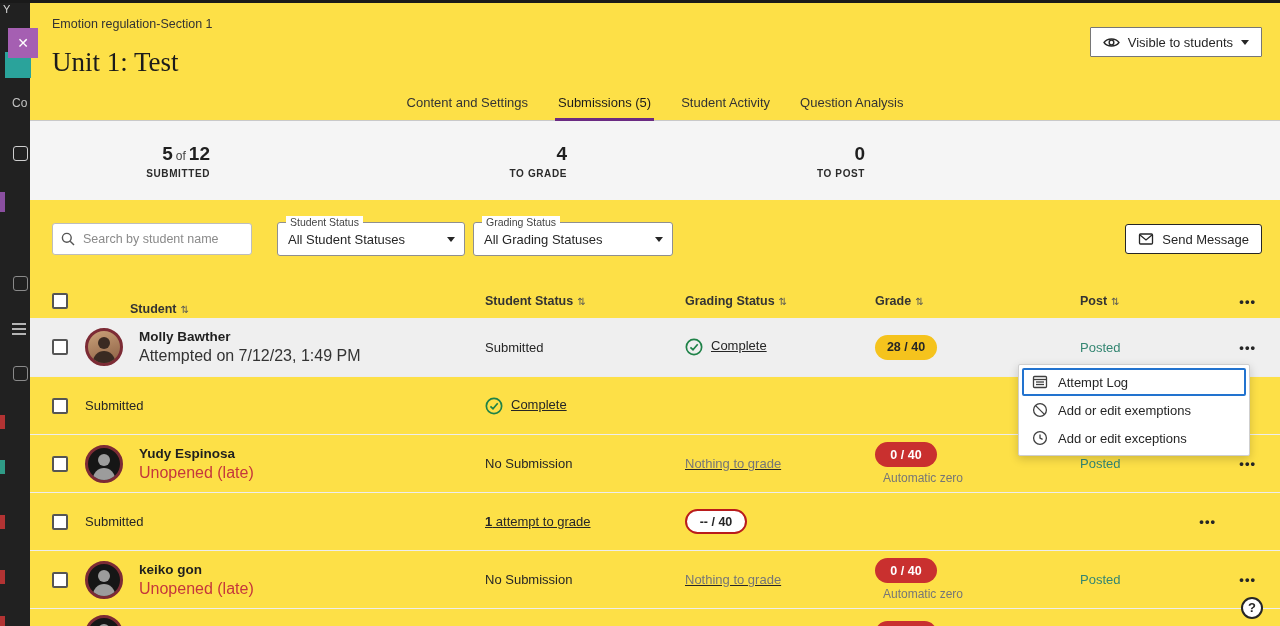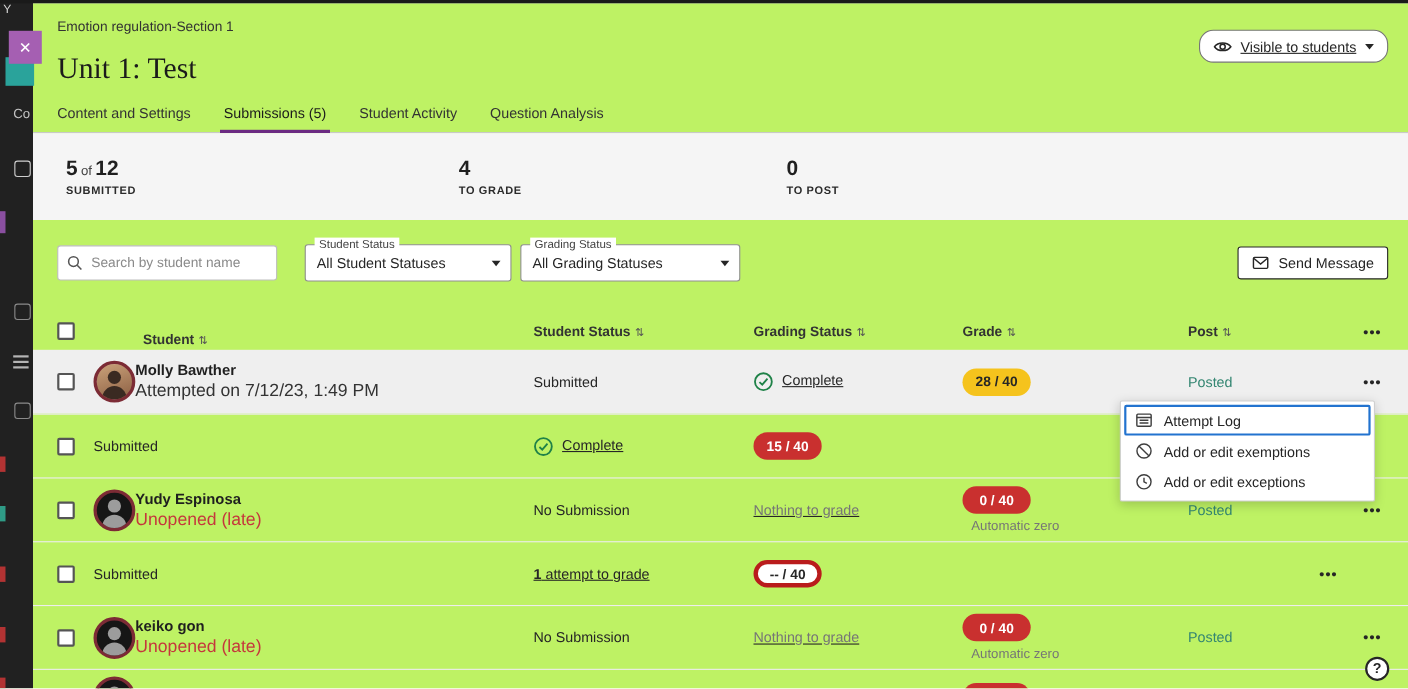--- a/index.html
+++ b/index.html
@@ -16,36 +16,36 @@
   .strip-lines i { display:block; height:2px; background:#b5b5b5; margin:3px 0; }
   .sliver { position:absolute; left:0; width:5px; }
 
   .top-edge { position:absolute; left:0; top:0; width:1280px; height:3px; background:#1a1a1a; z-index:6; }
 
   .teal-chip { position:absolute; left:5px; top:52px; width:26px; height:26px; background:var(--teal); z-index:3; }
   .close-btn { position:absolute; left:8px; top:28px; width:30px; height:30px; background:var(--accent-light); color:#fff;
                border:none; z-index:7; font-size:14px; line-height:30px; text-align:center; padding:0; cursor:pointer; }
 
   
-  .panel { position:absolute; left:30px; top:3px; width:1250px; height:623px; background:#bef264; z-index:2; }
+  .panel { position:absolute; left:30px; top:3px; width:1250px; height:623px; background:#fde047; z-index:2; }
 
   .hdr { position:relative; height:81px; padding:14px 18px 0 22px; }
   .course { font-size:12.5px; color:#333; }
   .title { font-family:"Liberation Serif", serif; font-size:27px; font-weight:500; color:#1b1b1b; margin-top:16px; }
   .visibility-btn { position:absolute; right:18px; top:24px; height:30px; display:flex; align-items:center; gap:8px;
-                    border:1px solid #767676; border-radius:13px; background:#fff; padding:0 12px; font-size:13px; color:#262626; cursor:pointer;text-decoration:underline; }
+                    border:1px solid #767676; border-radius:1px; background:#fff; padding:0 12px; font-size:13px; color:#262626; cursor:pointer; }
   .caret { width:0; height:0; border-left:4px solid transparent; border-right:4px solid transparent; border-top:5px solid #262626; }
 
-  .tabs { display:flex; gap:30px; padding:0 22px; height:37px; border-bottom:1px solid #c9c9c9; }
+  .tabs { display:flex; gap:30px; padding:0 22px; height:37px; border-bottom:1px solid #c9c9c9;justify-content:center; }
   .tab { display:flex; align-items:center; font-size:13px; color:#333; position:relative; cursor:pointer; white-space:nowrap; }
   .tab.active { font-weight:400; color:#1b1b1b; }
   .tab.active::after { content:""; position:absolute; left:-3px; right:-3px; bottom:-1px; height:3px; background:var(--accent); }
 
   .stats { position:relative; height:79px; background:var(--stats-bg); }
-  .stat { position:absolute; top:50%; transform:translateY(-50%); width:150px; text-align:left; }
+  .stat { position:absolute; top:50%; transform:translateY(-50%); width:150px; text-align:right; }
   .nums { font-size:19px; font-weight:700; color:#1f1f1f; }
   .nums .of { font-size:12px; font-weight:400; color:#444; padding:0 3px; }
   .cap { font-size:10px; font-weight:700; letter-spacing:.6px; color:#2b2b2b; margin-top:3px; }
 
   .filters { position:relative; height:78px; padding:0 18px 0 22px; display:flex; align-items:center; }
   .search { position:relative; width:200px; height:32px; }
   .search input { width:100%; height:100%; border:1px solid #bdbdbd; border-radius:3px; padding:0 8px 0 30px; font-size:12.5px; color:#333; }
   .search input::placeholder { color:#8a8a8a; }
   .search svg { position:absolute; left:8px; top:8px; }
   .selectbox { position:relative; height:34px; border:1px solid #8f8f8f; border-radius:3px; background:#fff;
@@ -63,21 +63,21 @@
   .hcell { font-size:12.5px; font-weight:700; color:#333; }
   .hcell.pad3 { padding-left:3px; } .hcell.pad8 { padding-left:8px; } .hcell.padstu { padding-left:48px;margin-top:16px; }
   .sort { font-size:10px; color:#555; margin-left:4px; font-weight:400; }
 
   .row { height:58px; }
   .row + .row { border-top:1px solid #ededed; }
   .row.hl { background:var(--highlight); }
   .cbwrap { display:flex; align-items:center; }
   .cb { width:16px; height:16px; border:2px solid #555; border-radius:2px; background:#fff; cursor:pointer; display:inline-block; }
 
-  .student-cell { display:flex; align-items:center; gap:0; padding-left:3px; }
+  .student-cell { display:flex; align-items:center; gap:16px; padding-left:3px; }
   .avatar { width:38px; height:38px; border-radius:50%; border:3px solid #7C2B35; position:relative; overflow:hidden;
             background:#161616; --sil:#9c9c9c; flex:none; }
   .avatar::before { content:""; position:absolute; width:12px; height:12px; border-radius:50%; background:var(--sil);
                     left:50%; top:6px; transform:translateX(-50%); }
   .avatar::after { content:""; position:absolute; width:22px; height:14px; border-radius:11px 11px 0 0; background:var(--sil);
                    left:50%; bottom:-2px; transform:translateX(-50%); }
   .avatar[data-variant="photo-f1"] { background:linear-gradient(160deg,#caa27a,#8c5f43); --sil:#3a2a22; }
   .avatar[data-variant="photo-m1"] { background:linear-gradient(160deg,#d9c9b8,#9a8672); --sil:#564437; }
   .avatar[data-variant="photo-m2"] { background:linear-gradient(160deg,#b9c4cc,#6e7a84); --sil:#2e3a44; }
   .nm { font-size:13.5px; font-weight:700; color:#1f1f1f; }
@@ -87,21 +87,21 @@
   .cell.status { font-size:13px; padding-left:3px; }
   .cell.grading { display:flex; align-items:flex-start; gap:8px; font-size:13px; padding-left:3px;text-decoration:underline; }
   .muted { color:var(--muted); }
   .gbold { font-weight:700; }
 
   .cell.grade { display:flex; flex-direction:column; align-items:flex-start; justify-content:center; padding-left:3px; }
   .pill { min-width:62px; height:25px; border-radius:13px; display:flex; align-items:center; justify-content:center;
           font-size:12.5px; font-weight:700; padding:0 10px; }
   .pill.yellow { background:var(--pill-yellow); color:#262626; }
   .pill.red { background:var(--pill-red); color:#fff; }
-  .pill.outline { background:#fff; border:4px solid #b91c1c; color:#262626; }
+  .pill.outline { background:#fff; border:2px solid #b91c1c; color:#262626; }
   .gnote { font-size:12px; color:var(--muted); margin-top:4px; padding-left:8px; }
 
   .cell.post { font-size:13px; color:var(--posted); padding-left:8px; }
   .more { background:none; border:none; font-size:13px; font-weight:700; letter-spacing:1px; color:#262626;
           text-align:right; padding:0 6px 0 0; cursor:pointer; }
 
   .row.partial { align-items:flex-start; border-top:1px solid #ededed; }
   .row.partial .avatar { margin-top:6px; }
   .row.partial .pill { margin-top:12px; }
 
@@ -259,23 +259,20 @@
           <span class="cb"></span>
         </span>
       <div class="cell status">Submitted</div>
       <div class="cell grading">
         <svg width="18" height="18" viewBox="0 0 16 16" fill="none" stroke="#1F8248" stroke-width="1.5">
           <circle cx="8" cy="8" r="6.8"></circle>
             <polyline points="4.8,8.3 7.1,10.4 11.3,5.6"></polyline>
         </svg>
         <span>Complete</span>
       </div>
-      <div class="cell grade">
-        <span class="pill red">15 / 40</span>
-      </div>
       <div class="cell post"></div>
       <button class="more">•••</button>
     </div>
 
     <div class="row">
       <span class="cbwrap">
           <span class="cb"></span>
         </span>
       <div class="student-cell">
         <span class="avatar" data-variant="silhouette"></span>

